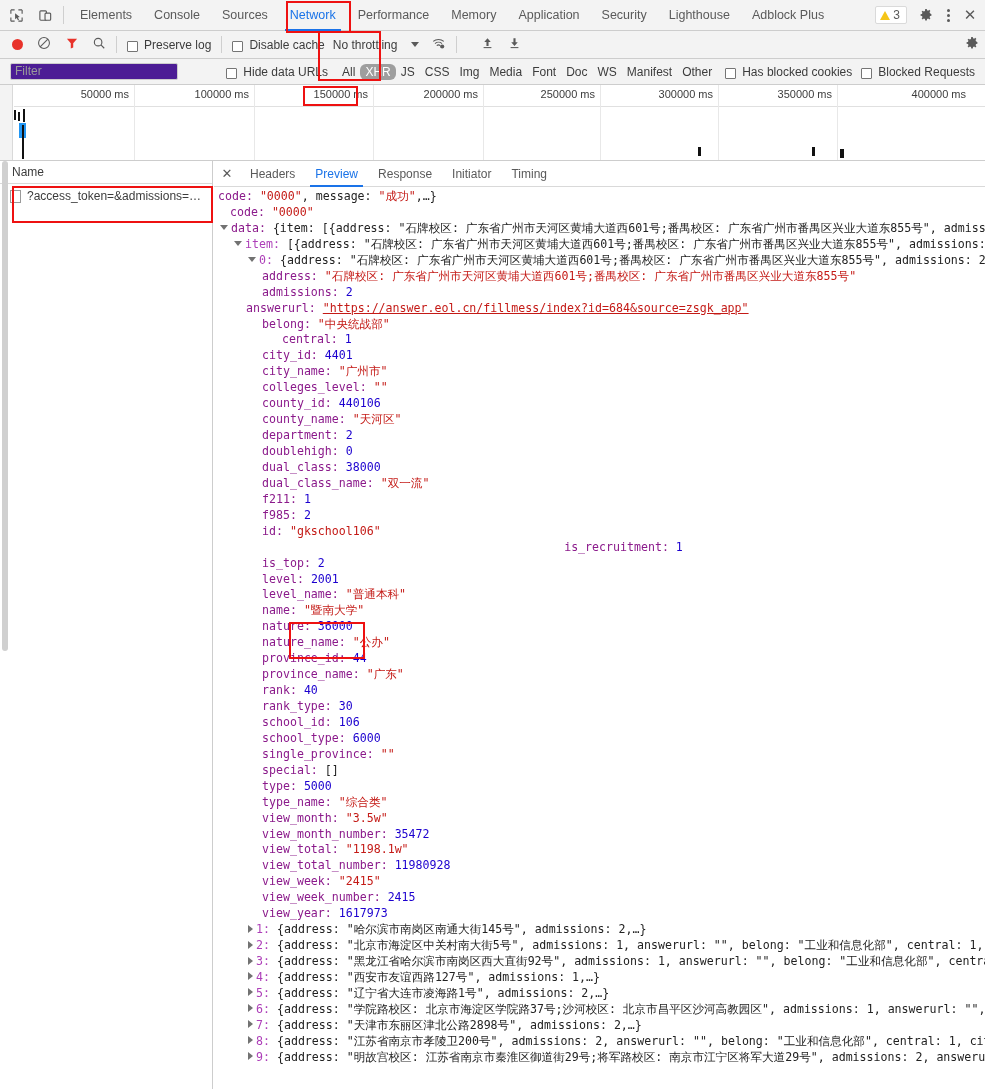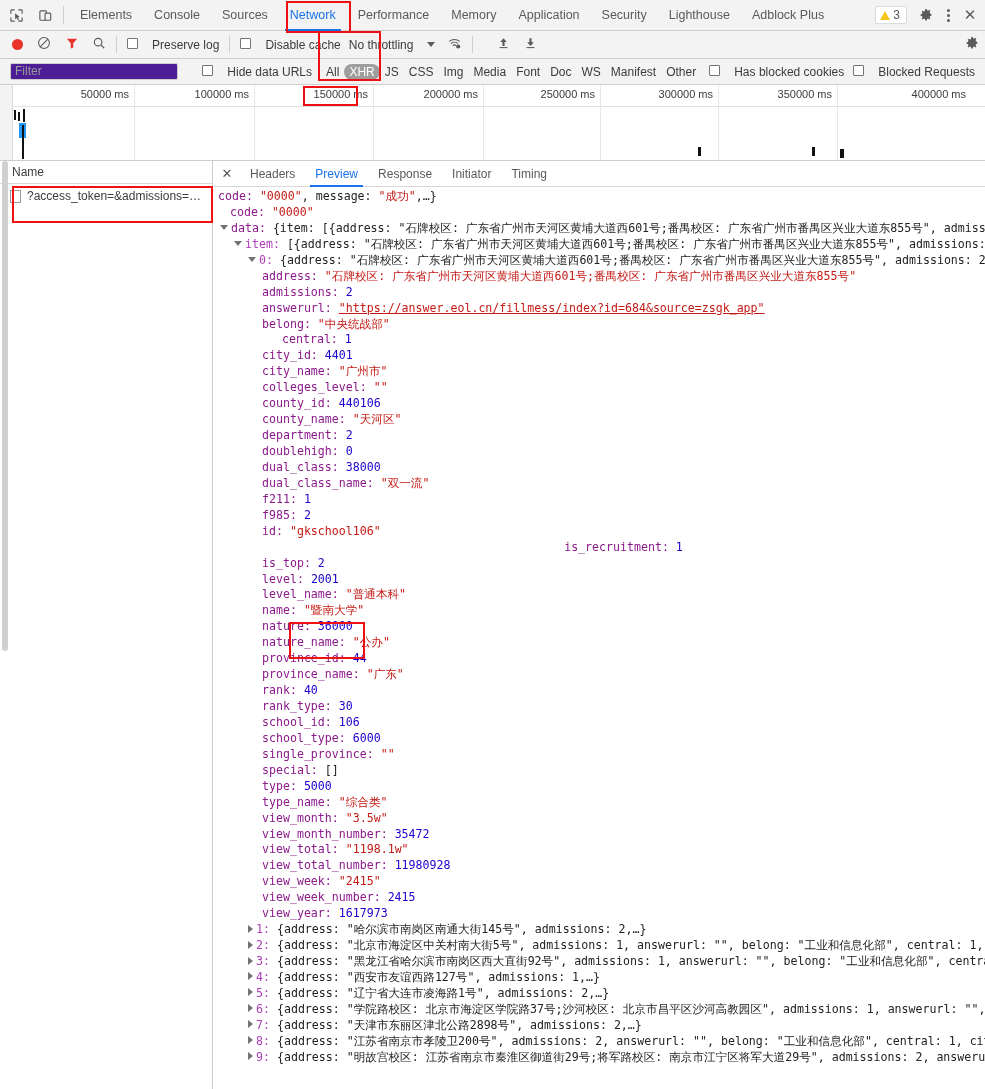--- a/index.html
+++ b/index.html
@@ -55,21 +55,21 @@
   }
   .recdot { width:11px;height:11px;border-radius:50%;background:#e8322a;margin-left:12px; }
   .clearico { margin-left:14px; }
   .filterico { margin-left:14px; }
   .searchico { margin-left:13px; }
   .vsep { width:1px; height:17px; background:#cfcfcf; margin:0 10px; }
   .cb {
     width:11px;height:11px;border:1px solid #757575;background:#fff;
     display:inline-block; vertical-align:middle; border-radius:1px;
   }
-  .cbrow { display:flex; align-items:flex-start; gap:14px; white-space:nowrap; }
+  .cbrow { display:flex; align-items:flex-end; gap:6px; white-space:nowrap; }
   .throttle { margin-left:8px; white-space:nowrap; }
   .caret-d { width:0;height:0;border-left:4px solid transparent;border-right:4px solid transparent;border-top:5px solid #5a5a5a; margin-left:14px;}
   .wifiico { margin-left:12px; }
   .uparrow { margin-left:14px; }
   .dnarrow { margin-left:14px; }
   .gear-right { position:absolute; right:6px; top:5px; }
   .throttle-hi-box {
     position:absolute; left:318px; top:31px; width:63px; height:50px;
     border:2px solid #ee1111; pointer-events:none; z-index:9;
   }
@@ -79,21 +79,21 @@
     position:absolute; left:0; top:59px; width:985px; height:26px;
     background:#f3f3f3; border-bottom:1px solid #cdcdcd;
     display:flex; align-items:center; font-size:12px; color:#3c3c3c;
   }
   .filter-input {
     margin-left:10px; width:168px; height:17px; background:#4c1d95;
     border:1px solid #cdcdcd; border-radius:2px; font-size:12px;
     color:#9a9a9a; padding:0 4px; line-height:15px; font-family:"Liberation Sans",sans-serif;
   }
   .ftype { padding:1px 5px; border-radius:8px; white-space:nowrap; }
-  .ftype.sel { background:#9e9e9e; color:#fff; }
+  .ftype.sel { background:#9e9e9e; color:#fff;border-radius:6px; }
 
   
   .overview {
     position:absolute; left:0; top:85px; width:985px; height:76px;
     background:#fff; border-bottom:1px solid #cdcdcd; overflow:hidden;
   }
   .ov-rule {
     position:absolute; top:0; left:14px; right:0; height:22px;
     border-bottom:1px solid #e0e0e0;
   }
@@ -430,21 +430,21 @@
         <span class="tri open"></span><span class="ks">item: </span><span class="p">[{address: "石牌校区: 广东省广州市天河区黄埔大道西601号;番禺校区: 广东省广州市番禺区兴业大道东855号", admissions: 2,</span>
       </div>
 
       <div class="jline" style="padding-left:34px">
         <span class="tri open"></span><span class="ks">0: </span><span class="p">{address: "石牌校区: 广东省广州市天河区黄埔大道西601号;番禺校区: 广东省广州市番禺区兴业大道东855号", admissions: 2,…}</span>
       </div>
 
       <div id="proplist">
           <div class="jline" style="padding-left: 48px;"><span class="k">address: </span><span class="s">"石牌校区: 广东省广州市天河区黄埔大道西601号;番禺校区: 广东省广州市番禺区兴业大道东855号"</span></div>
           <div class="jline" style="padding-left: 48px;"><span class="k">admissions: </span><span class="n">2</span></div>
-          <div class="jline" style="padding-left: 48px;"><span class="k">answerurl: </span><span class="lnk">"https://answer.eol.cn/fillmess/index?id=684&amp;source=zsgk_app"</span></div>
+          <div class="jline" style="padding-left: 32px;"><span class="k">answerurl: </span><span class="lnk">"https://answer.eol.cn/fillmess/index?id=684&amp;source=zsgk_app"</span></div>
           <div class="jline" style="padding-left: 48px;"><span class="k">belong: </span><span class="s">"中央统战部"</span></div>
           <div class="jline" style="padding-left: 68px;"><span class="k">central: </span><span class="n">1</span></div>
           <div class="jline" style="padding-left: 48px;"><span class="k">city_id: </span><span class="n">4401</span></div>
           <div class="jline" style="padding-left: 48px;"><span class="k">city_name: </span><span class="s">"广州市"</span></div>
           <div class="jline" style="padding-left: 48px;"><span class="k">colleges_level: </span><span class="s">""</span></div>
           <div class="jline" style="padding-left: 48px;"><span class="k">county_id: </span><span class="n">440106</span></div>
           <div class="jline" style="padding-left: 48px;"><span class="k">county_name: </span><span class="s">"天河区"</span></div>
           <div class="jline" style="padding-left: 48px;"><span class="k">department: </span><span class="n">2</span></div>
           <div class="jline" style="padding-left: 48px;"><span class="k">doublehigh: </span><span class="n">0</span></div>
           <div class="jline" style="padding-left: 48px;"><span class="k">dual_class: </span><span class="n">38000</span></div>

